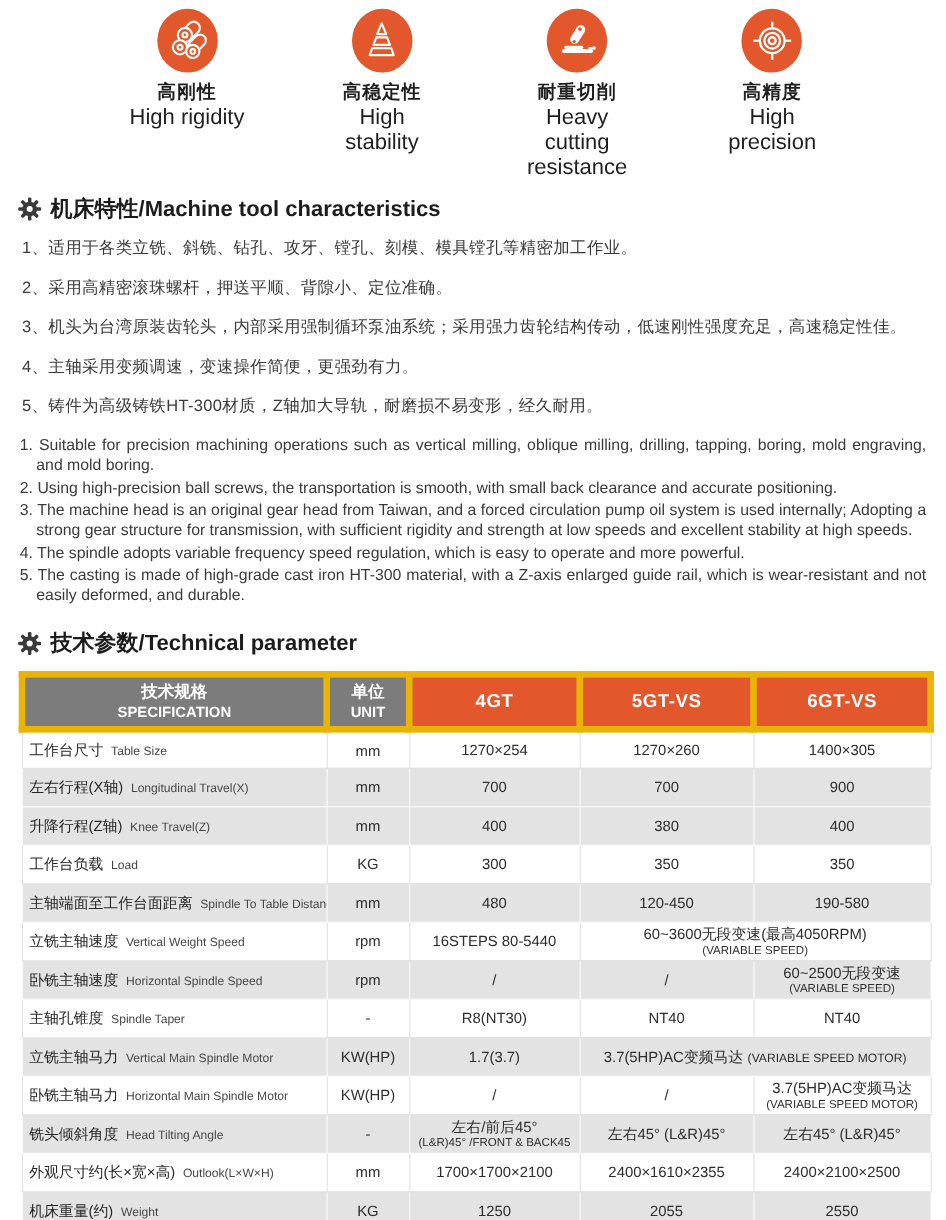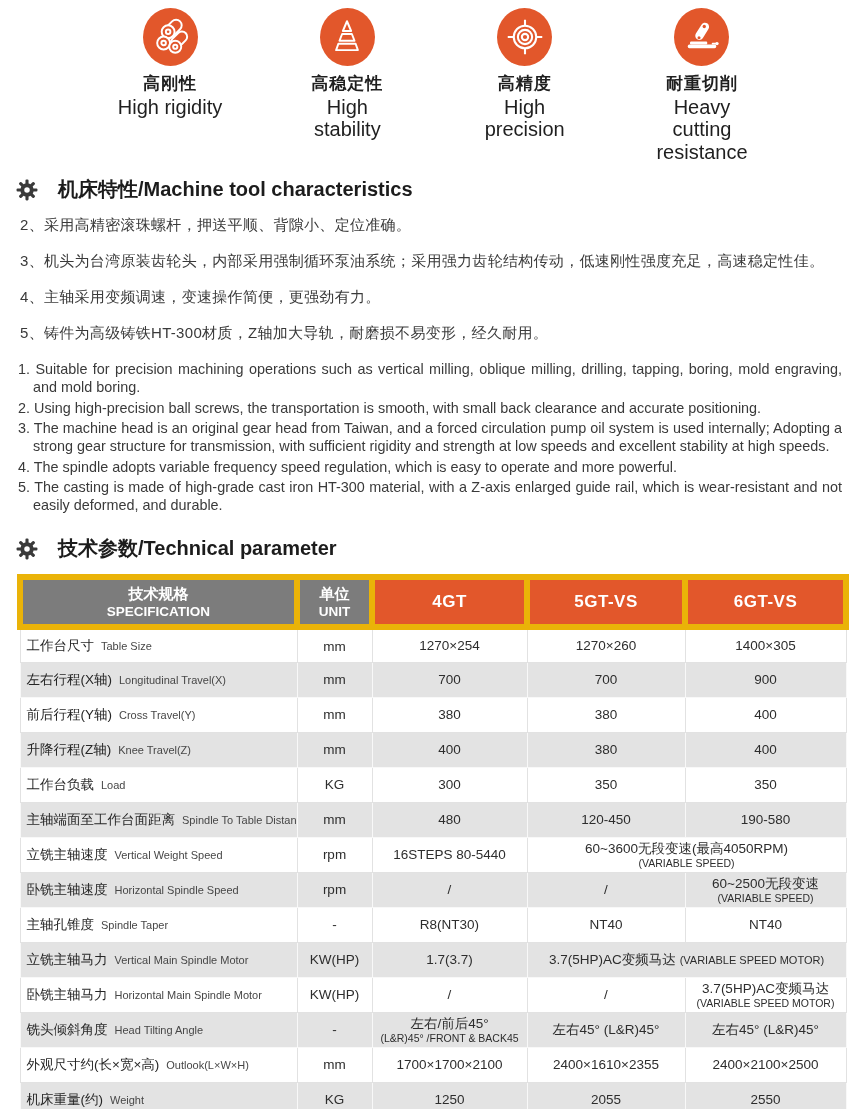--- a/index.html
+++ b/index.html
@@ -20,21 +20,21 @@
   .features{display:flex;justify-content:space-between;padding:8px 88px 0 100px;}
   .feature{text-align:center;width:140px;}
   .f-circle{
     width:55px;height:58px;border-radius:50%;background:var(--orange);
     margin:0 auto;display:flex;align-items:center;justify-content:center;
   }
   .f-zh{font-size:17px;font-weight:bold;color:#1f1f1f;margin-top:6px;letter-spacing:1px;}
   .f-en{font-size:20px;color:#1f1f1f;line-height:1.12;margin-top:1px;width:112px;margin-left:auto;margin-right:auto;}
 
   
-  .section-head{display:flex;align-items:center;gap:20px;margin:13px 0 0 16px;}
+  .section-head{display:flex;align-items:center;gap:8px;margin:13px 0 0 16px;}
   .section-head .gear{display:flex;align-items:center;}
   .section-title{font-size:20px;font-weight:bold;color:#1c1c1c;margin:0;letter-spacing:0px;}
 
   
   .zh-list{list-style:none;margin:13px 0 0 20px;padding:0;}
   .zh-list li{font-size:15px;color:#3a3a3a;margin-bottom:17px;letter-spacing:.3px;}
   .en-list{list-style:none;margin:1px 18px 0 18px;padding:0;}
   .en-list li{
     font-size:14.4px;color:#3a3a3a;line-height:1.27;margin-bottom:2px;
     text-align:justify;padding-left:15px;text-indent:-15px;
@@ -94,45 +94,45 @@
           <path d="M28 7 L33.5 20 L22.5 20 Z"></path>
           <path d="M21.5 24 L34.5 24 L38 33 L18 33 Z"></path>
           <path d="M16.5 37 L39.5 37 L42.5 45.5 L13.5 45.5 Z"></path>
         </svg>
       </div>
       <div class="f-zh">高稳定性</div>
       <div class="f-en">High stability</div>
     </div>
     <div class="feature">
       <div class="f-circle">
-        <svg width="42" height="44" viewBox="0 0 56 56" fill="none" stroke="#fff" stroke-width="2.8">
-          <line x1="28" y1="5" x2="28" y2="51"></line>
-          <line x1="5" y1="28" x2="51" y2="28"></line>
-          <circle cx="28" cy="28" r="15" fill="#E2572B"></circle>
-          <circle cx="28" cy="28" r="9.5"></circle>
-          <circle cx="28" cy="28" r="4.2"></circle>
-        </svg>
-      </div>
-      <div class="f-zh">高精度</div>
-      <div class="f-en">High precision</div>
-    </div>
-    <div class="feature">
-      <div class="f-circle">
         <svg width="42" height="44" viewBox="0 0 56 56" fill="#fff">
           <rect x="9" y="38" width="38" height="5" rx="2.2"></rect>
           <rect x="12" y="34" width="23" height="4" rx="1.5"></rect>
           <rect x="41" y="35.5" width="8" height="2.6" rx="1.2"></rect>
           <circle cx="48" cy="36.8" r="2.2"></circle>
           <rect x="23" y="8" width="11" height="25" rx="5.5" transform="rotate(32 28.5 20)"></rect>
           <circle cx="31" cy="14" r="2.2" fill="#E2572B"></circle>
           <circle cx="24" cy="29" r="2" fill="#E2572B"></circle>
         </svg>
       </div>
       <div class="f-zh">耐重切削</div>
       <div class="f-en">Heavy cutting resistance</div>
+    </div>
+    <div class="feature">
+      <div class="f-circle">
+        <svg width="42" height="44" viewBox="0 0 56 56" fill="none" stroke="#fff" stroke-width="2.8">
+          <line x1="28" y1="5" x2="28" y2="51"></line>
+          <line x1="5" y1="28" x2="51" y2="28"></line>
+          <circle cx="28" cy="28" r="15" fill="#E2572B"></circle>
+          <circle cx="28" cy="28" r="9.5"></circle>
+          <circle cx="28" cy="28" r="4.2"></circle>
+        </svg>
+      </div>
+      <div class="f-zh">高精度</div>
+      <div class="f-en">High precision</div>
     </div>
   </div>
 
   <div class="section-head">
     <span class="gear">
       <svg width="22" height="22" viewBox="0 0 24 24">
         <g fill="#3a3a3a">
           <rect x="10.3" y="0.6" width="3.4" height="6" rx="1.2"></rect>
           <rect x="10.3" y="0.6" width="3.4" height="6" rx="1.2" transform="rotate(45 12 12)"></rect>
           <rect x="10.3" y="0.6" width="3.4" height="6" rx="1.2" transform="rotate(90 12 12)"></rect>
@@ -142,20 +142,21 @@
           <rect x="10.3" y="0.6" width="3.4" height="6" rx="1.2" transform="rotate(270 12 12)"></rect>
           <rect x="10.3" y="0.6" width="3.4" height="6" rx="1.2" transform="rotate(315 12 12)"></rect>
           <circle cx="12" cy="12" r="7.3"></circle>
         </g>
         <circle cx="12" cy="12" r="3" fill="#fff"></circle>
       </svg>
     </span>
     <h2 class="section-title">机床特性/Machine tool characteristics</h2>
   </div>
   <ol class="zh-list">
+      <li>1、适用于各类立铣、斜铣、钻孔、攻牙、镗孔、刻模、模具镗孔等精密加工作业。</li>
       <li>2、采用高精密滚珠螺杆，押送平顺、背隙小、定位准确。</li>
       <li>3、机头为台湾原装齿轮头，内部采用强制循环泵油系统；采用强力齿轮结构传动，低速刚性强度充足，高速稳定性佳。</li>
       <li>4、主轴采用变频调速，变速操作简便，更强劲有力。</li>
       <li>5、铸件为高级铸铁HT-300材质，Z轴加大导轨，耐磨损不易变形，经久耐用。</li>
     </ol>
   <ol class="en-list">
       <li>1. Suitable for precision machining operations such as vertical milling, oblique milling, drilling, tapping, boring, mold engraving, and mold boring.</li>
       <li>2. Using high-precision ball screws, the transportation is smooth, with small back clearance and accurate positioning.</li>
       <li>3. The machine head is an original gear head from Taiwan, and a forced circulation pump oil system is used internally; Adopting a strong gear structure for transmission, with sufficient rigidity and strength at low speeds and excellent stability at high speeds.</li>
       <li>4. The spindle adopts variable frequency speed regulation, which is easy to operate and more powerful.</li>
@@ -225,33 +226,20 @@
           <td>
             <div class="val-main">700</div>
           </td>
           <td>
             <div class="val-main">700</div>
           </td>
           <td>
             <div class="val-main">900</div>
           </td>
         </tr>
-        <tr>
-          <td class="speccell"><span class="spec-zh">前后行程(Y轴)</span><span class="spec-en">Cross Travel(Y)</span></td>
-          <td>mm</td>
-          <td>
-            <div class="val-main">380</div>
-          </td>
-          <td>
-            <div class="val-main">380</div>
-          </td>
-          <td>
-            <div class="val-main">400</div>
-          </td>
-        </tr>
         <tr class="alt">
           <td class="speccell"><span class="spec-zh">升降行程(Z轴)</span><span class="spec-en">Knee Travel(Z)</span></td>
           <td>mm</td>
           <td>
             <div class="val-main">400</div>
           </td>
           <td>
             <div class="val-main">380</div>
           </td>
           <td>

